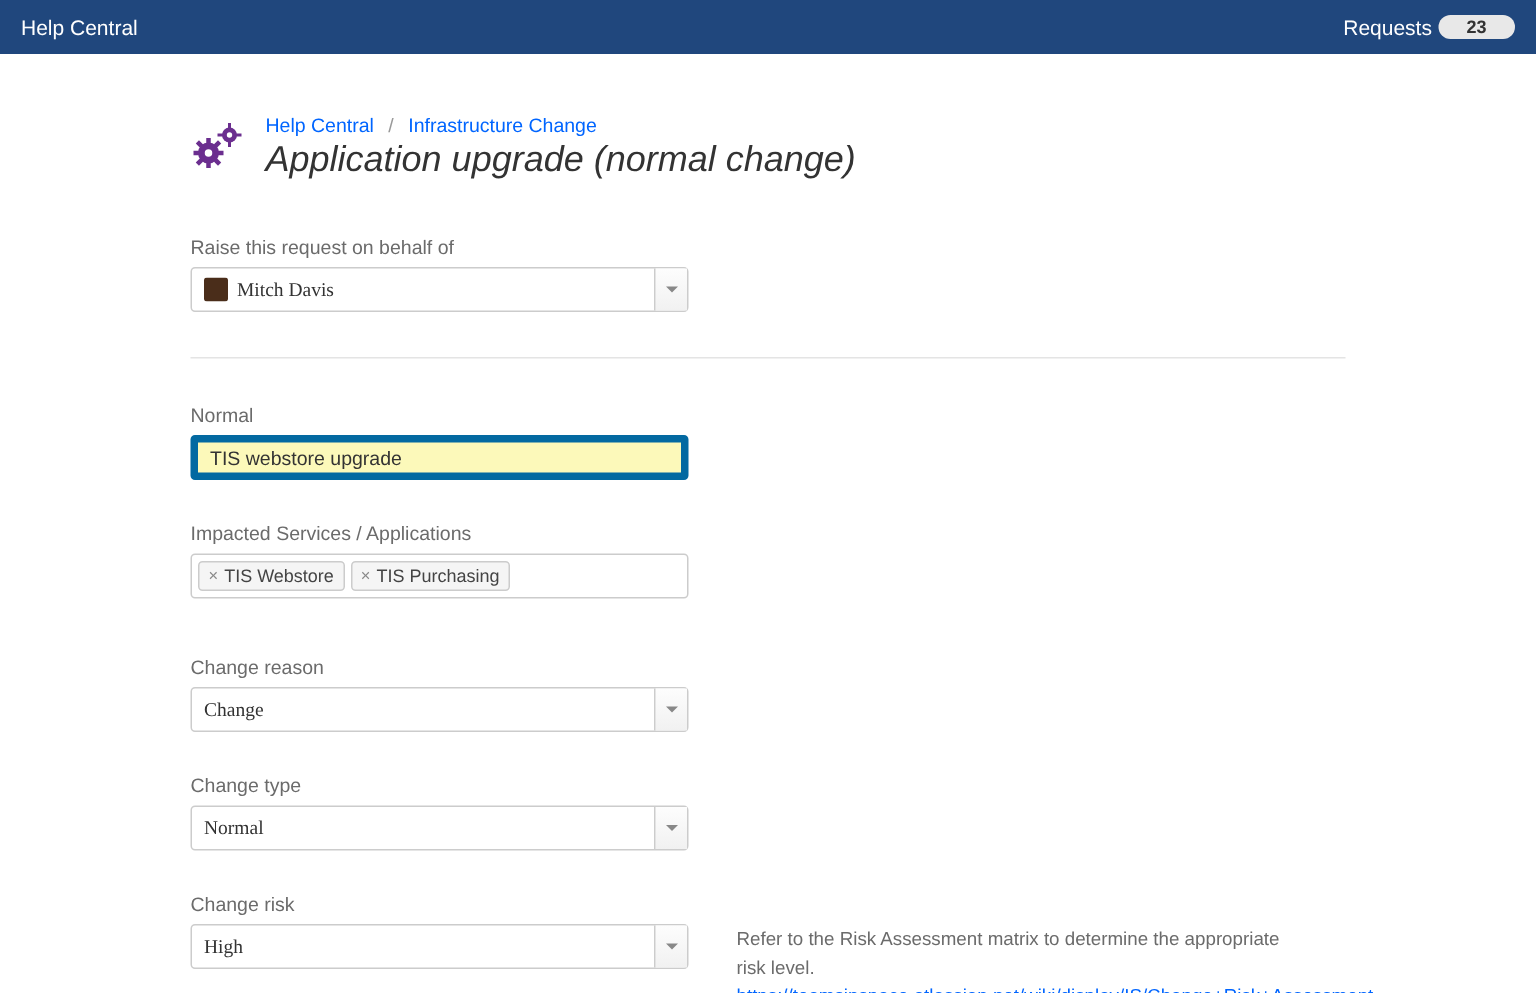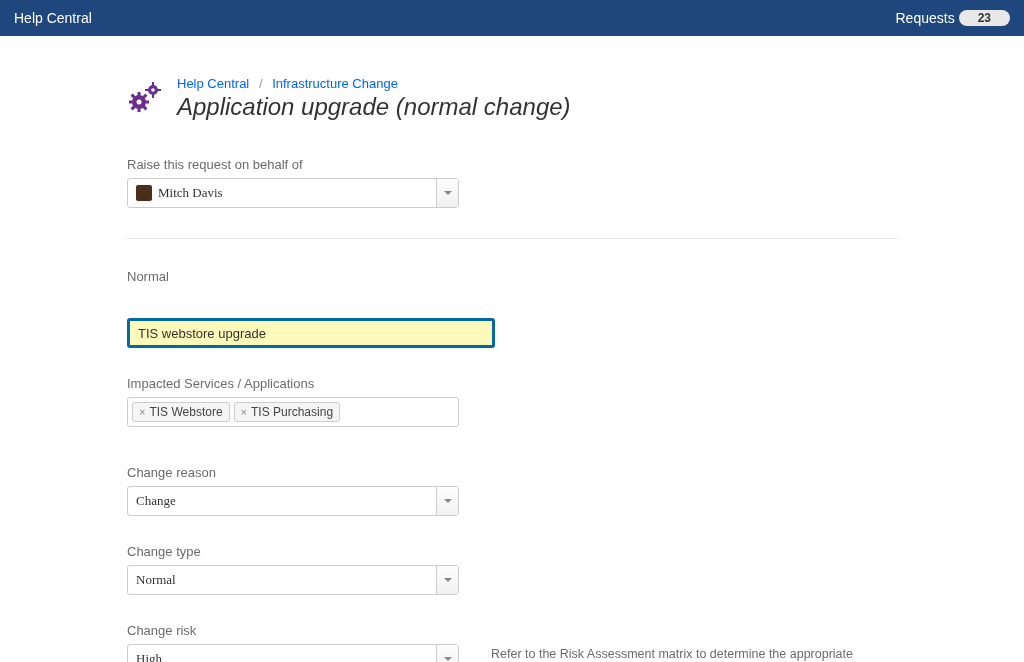--- a/index.html
+++ b/index.html
@@ -108,28 +108,27 @@
       background: #4a2d1a;
       border-radius: 2px;
       display: inline-block;
     }
     .divider {
       border: none;
       border-top: 1px solid #e4e4e4;
       margin: 30px 0 30px 0;
     }
     .text-input {
-      width: 368px;
+      width: 332px;
       height: 30px;
-      border: 3px solid #0369a1;
+      border: 5px solid #0369a1;
       border-radius: 3px;
       padding: 0 8px;
       font-size: 13px;
       color: #333;
-      margin-top: 28px;
     }
     .text-input.highlighted {
       background: #fcf9ba;
     }
     .tag-input {
       width: 332px;
       min-height: 30px;
       border: 1px solid #ccc;
       border-radius: 3px;
       padding: 3px 4px;

